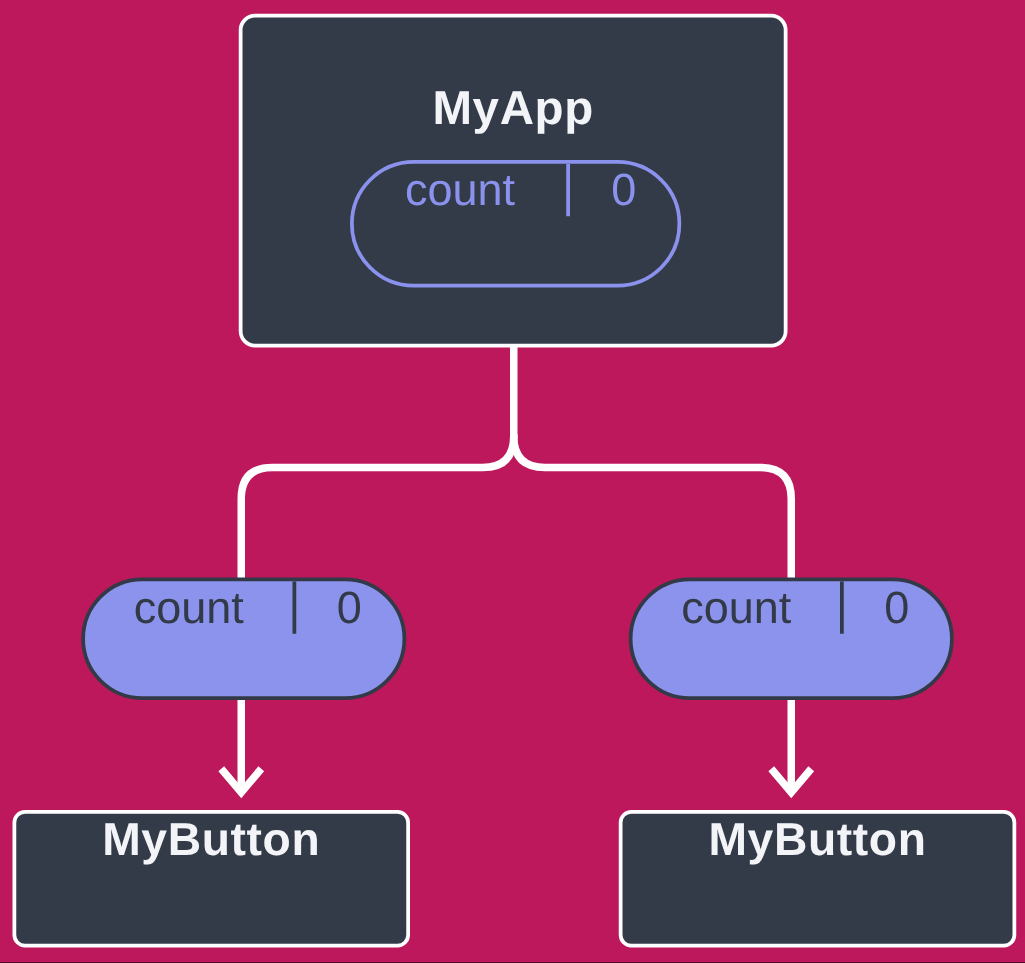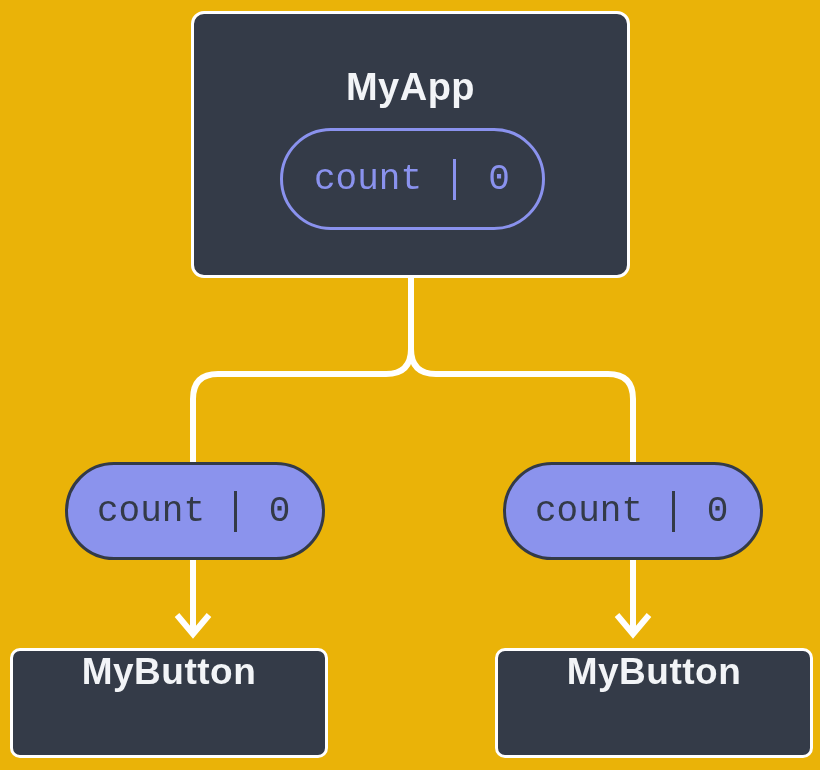--- a/index.html
+++ b/index.html
@@ -4,21 +4,21 @@
 <style>
   html, body {
     margin: 0;
     padding: 0;
     background: #000000;
   }
   .canvas {
     position: relative;
     width: 820px;
     height: 770px;
-    background: #eab308;
+    background: #be185d;
     overflow: hidden;
     font-family: "Liberation Sans", sans-serif;
   }
   .connectors {
     position: absolute;
     left: 0; top: 0;
     width: 820px; height: 770px;
     pointer-events: none;
   }
   .node-box {
@@ -39,23 +39,22 @@
     text-align: center;
     font-size: 38px;
     font-weight: 700;
     color: #f2f4f7;
     letter-spacing: 0.5px;
   }
   .pill {
     position: absolute;
     box-sizing: border-box;
     display: flex;
-    align-items: center;
+    align-items: flex-start;
     overflow: hidden;
-    font-family: Liberation Mono, monospace;
   }
   .pill-outline {
     left: 86px; top: 114px;           
     width: 265px; height: 102px;
     border: 3px solid #8a92ee;
     border-radius: 51px;
     color: #8a92ee;
     background: transparent;
   }
   .pill-solid {

